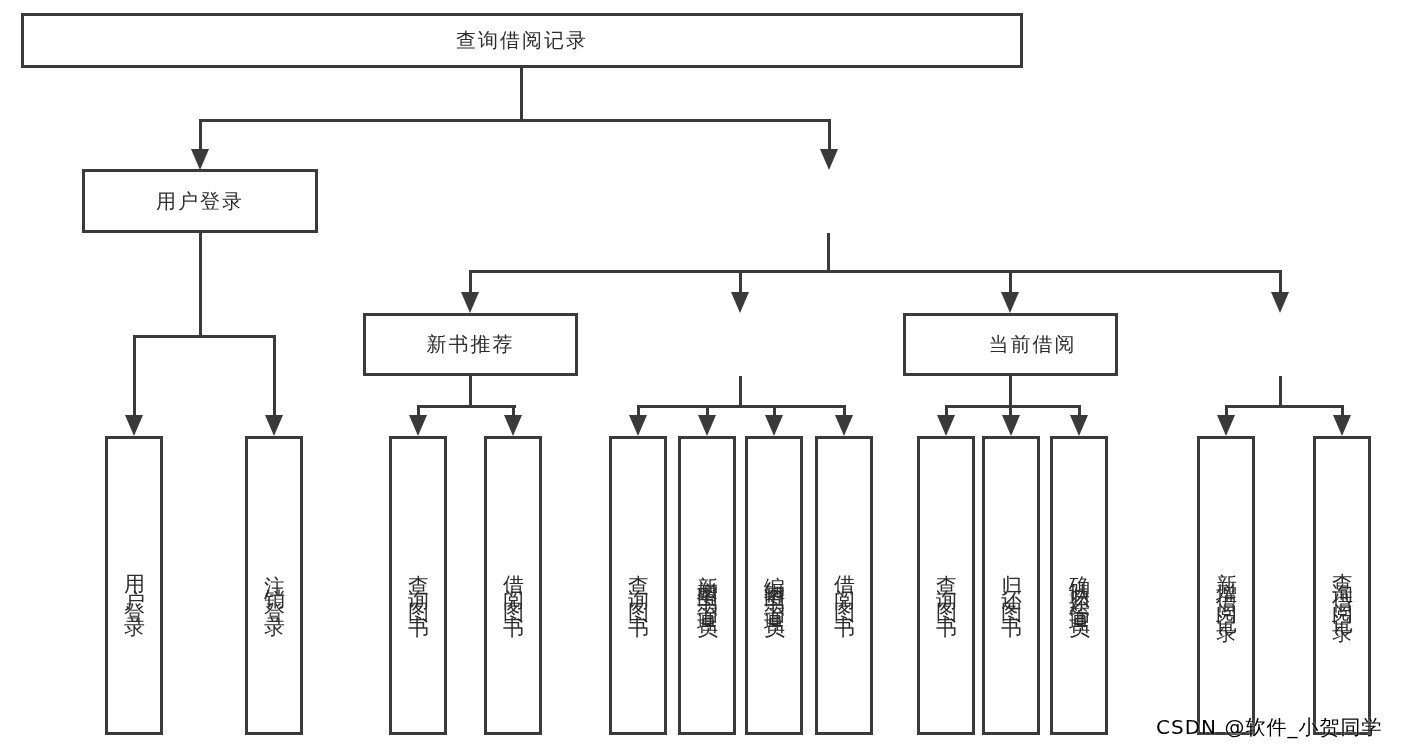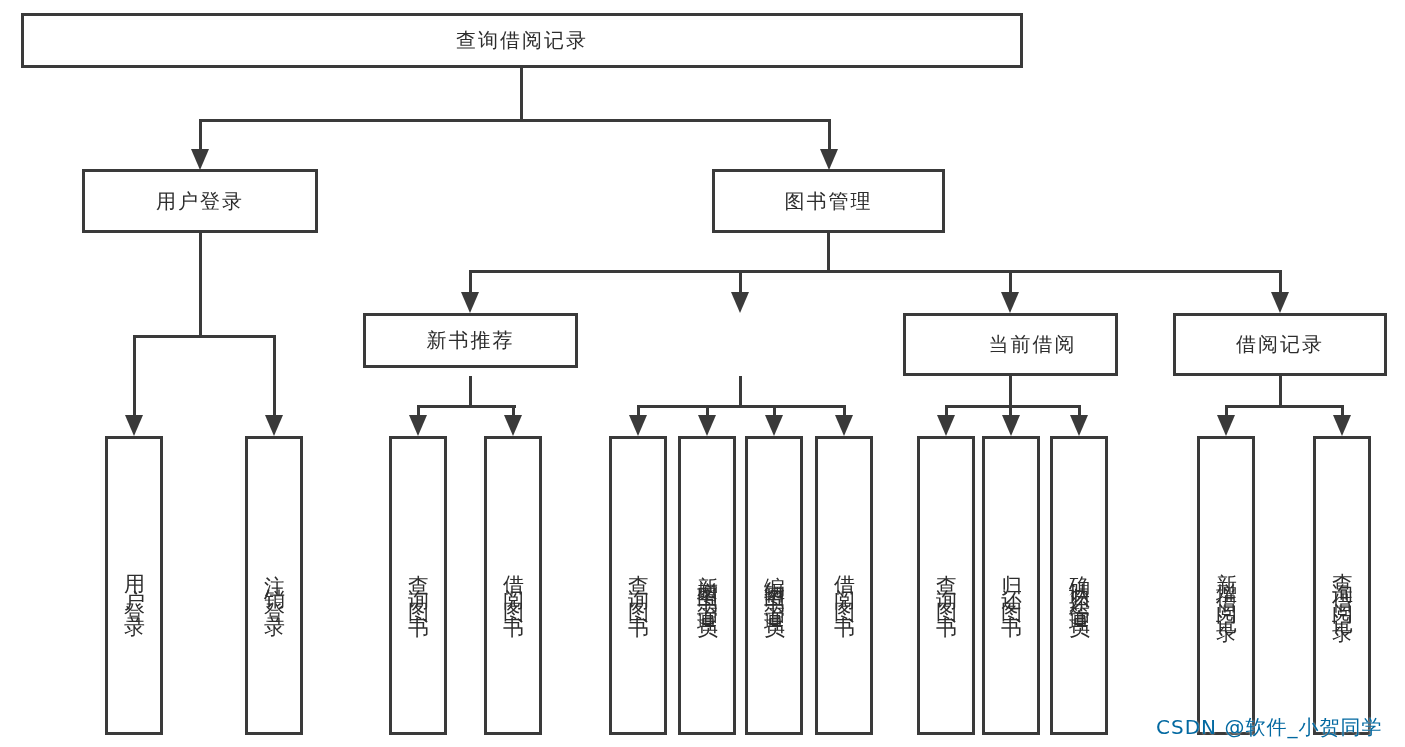--- a/index.html
+++ b/index.html
@@ -38,39 +38,37 @@
     border-left: 9px solid transparent;
     border-right: 9px solid transparent;
     border-top: 21px solid #3a3a3a;
   }
   .watermark {
     position: absolute;
     left: 1156px;
     top: 714px;
     font-size: 20px;
     letter-spacing: 1px;
-    color: #0369a1;
+    color: #000000;
     z-index: 10;
     white-space: nowrap;
     text-shadow: 0 0 2px #ffffff;
   }
 </style>
 </head>
 <body>
 
 <div id="canvas">
 
   <div class="box hbox" style="left:21px; top:13px; width:1002px; height:55px;">查询借阅记录</div>
 
   <div class="box hbox" style="left:82px; top:169px; width:236px; height:64px;">用户登录</div>
-  <div class="box hbox" style="left:712px; top:169px; width:233px; height:64px;">图书管理</div>
 
-  <div class="box hbox" style="left:363px; top:313px; width:215px; height:55px;">新书推荐</div>
+  <div class="box hbox" style="left:363px; top:313px; width:215px; height:63px;">新书推荐</div>
   <div class="box hbox" style="left:903px; top:313px; width:215px; height:63px;padding-left:44px;">当前借阅</div>
-  <div class="box hbox" style="left:1173px; top:313px; width:214px; height:63px;">借阅记录</div>
 
   <div class="box vbox short" style="left:105px; top:436px; width:58px; height:299px;">用户登录</div>
   <div class="box vbox short" style="left:245px; top:436px; width:58px; height:299px;">注销登录</div>
 
   <div class="box vbox short" style="left:389px; top:436px; width:58px; height:299px;">查询图书</div>
   <div class="box vbox short" style="left:484px; top:436px; width:58px; height:299px;">借阅图书</div>
 
   <div class="box vbox short" style="left:609px; top:436px; width:58px; height:299px;">查询图书</div>
   <div class="box vbox long" style="left:678px; top:436px; width:58px; height:299px;">新增图书（管理员）</div>
   <div class="box vbox long" style="left:745px; top:436px; width:58px; height:299px;">编辑图书（管理员）</div>

